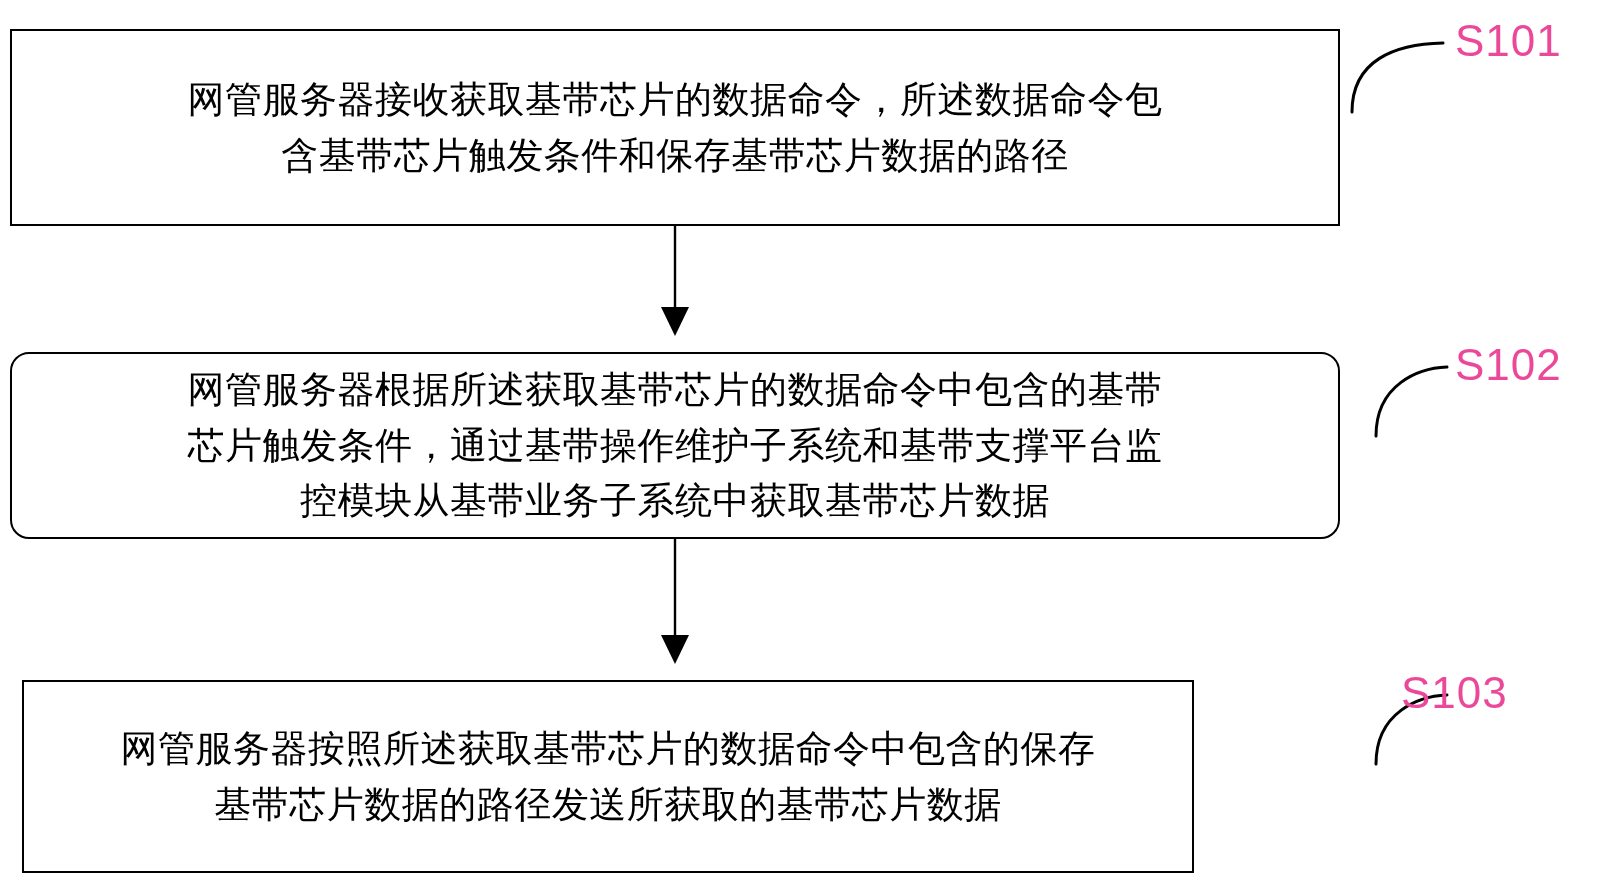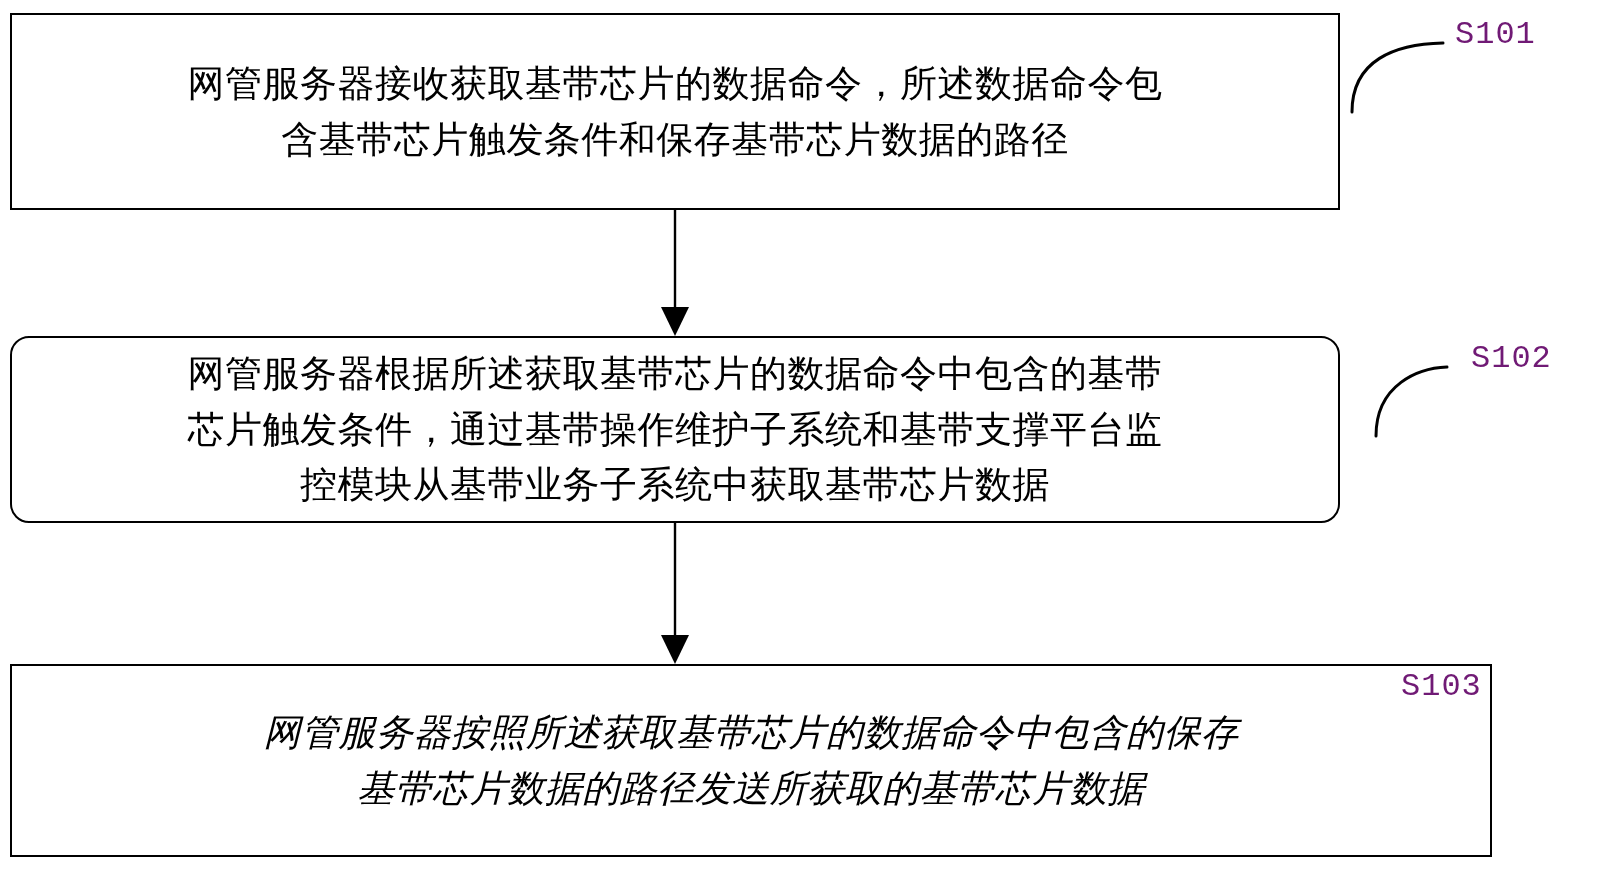--- a/index.html
+++ b/index.html
@@ -21,57 +21,58 @@
   
   .step-box {
     position: absolute;
     box-sizing: border-box;
     border: 2px solid #000000;
     background: #ffffff;
     display: flex;
     flex-direction: column;
     align-items: center;
     justify-content: center;
+    margin-top: 16px;
   }
   .step-text {
     font-family: "Liberation Serif", "DejaVu Serif", serif;
     font-size: 37px;
     line-height: 1.50;
     color: #000000;
     text-align: center;
     width: 96%;
     letter-spacing: 0.5px;
     white-space: pre-line;
   }
 
   #box-s101 { left: 10px;  top: 13px;  width: 1330px; height: 197px; }
   #box-s102 { left: 10px;  top: 336px; width: 1330px; height: 187px; border-radius: 19px; }
-  #box-s103 { left: 10px;  top: 664px; width: 1482px; height: 193px; font-style: italic; }
+  #box-s103 { left: 22px;  top: 664px; width: 1172px; height: 193px; }
 
   
   .connector {
     position: absolute;
     left: 0;
     top: 0;
     width: 1609px;
     height: 883px;
     pointer-events: none;
   }
 
   
   .step-label {
     position: absolute;
-    font-family: Liberation Mono, monospace;
-    font-size: 32px;
-    color: #701a75;
+    font-family: Liberation Sans, sans-serif;
+    font-size: 44px;
+    color: #ec4899;
     letter-spacing: 1px;
     white-space: nowrap;
   }
   #label-s101 { left: 1455px; top: 16px; }
-  #label-s102 { left: 1455px; top: 340px; margin-left: 16px; }
+  #label-s102 { left: 1455px; top: 340px; }
   #label-s103 { left: 1401px; top: 668px; }
 </style>
 </head>
 <body>
 
 <div id="canvas">
 
   <svg class="connector" viewBox="0 0 1609 883" xmlns="http://www.w3.org/2000/svg">
 
     <g>

